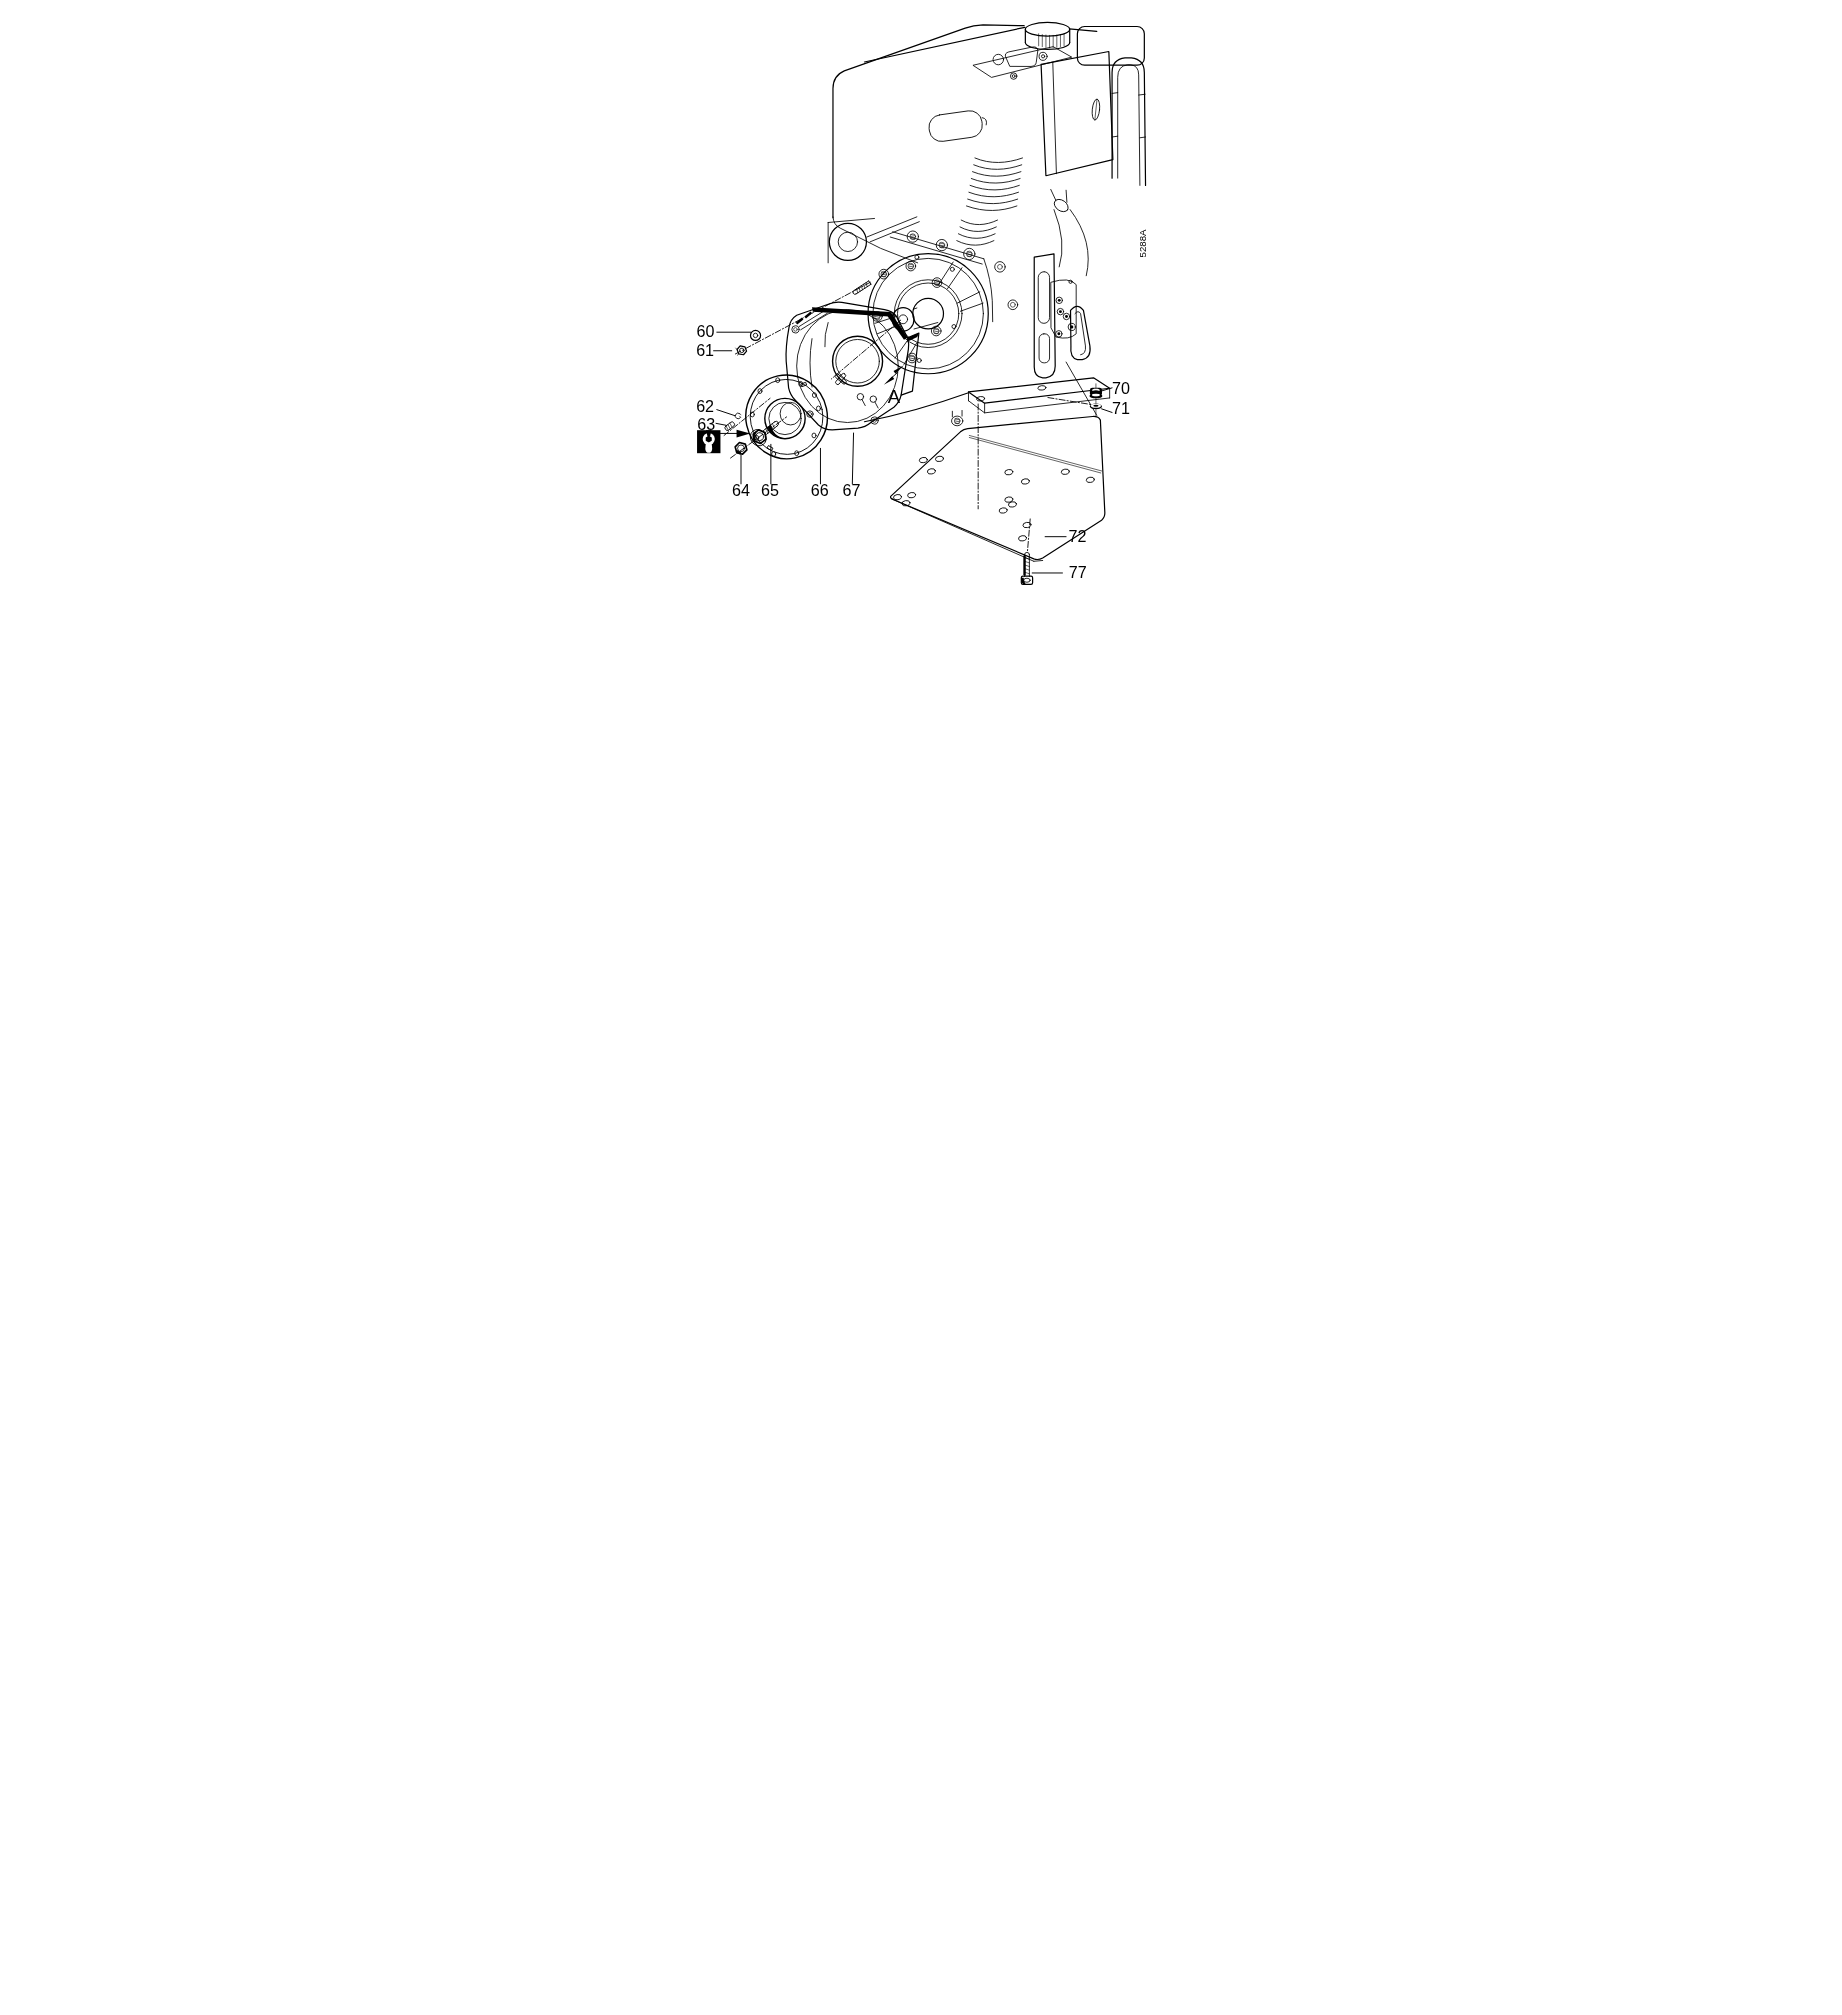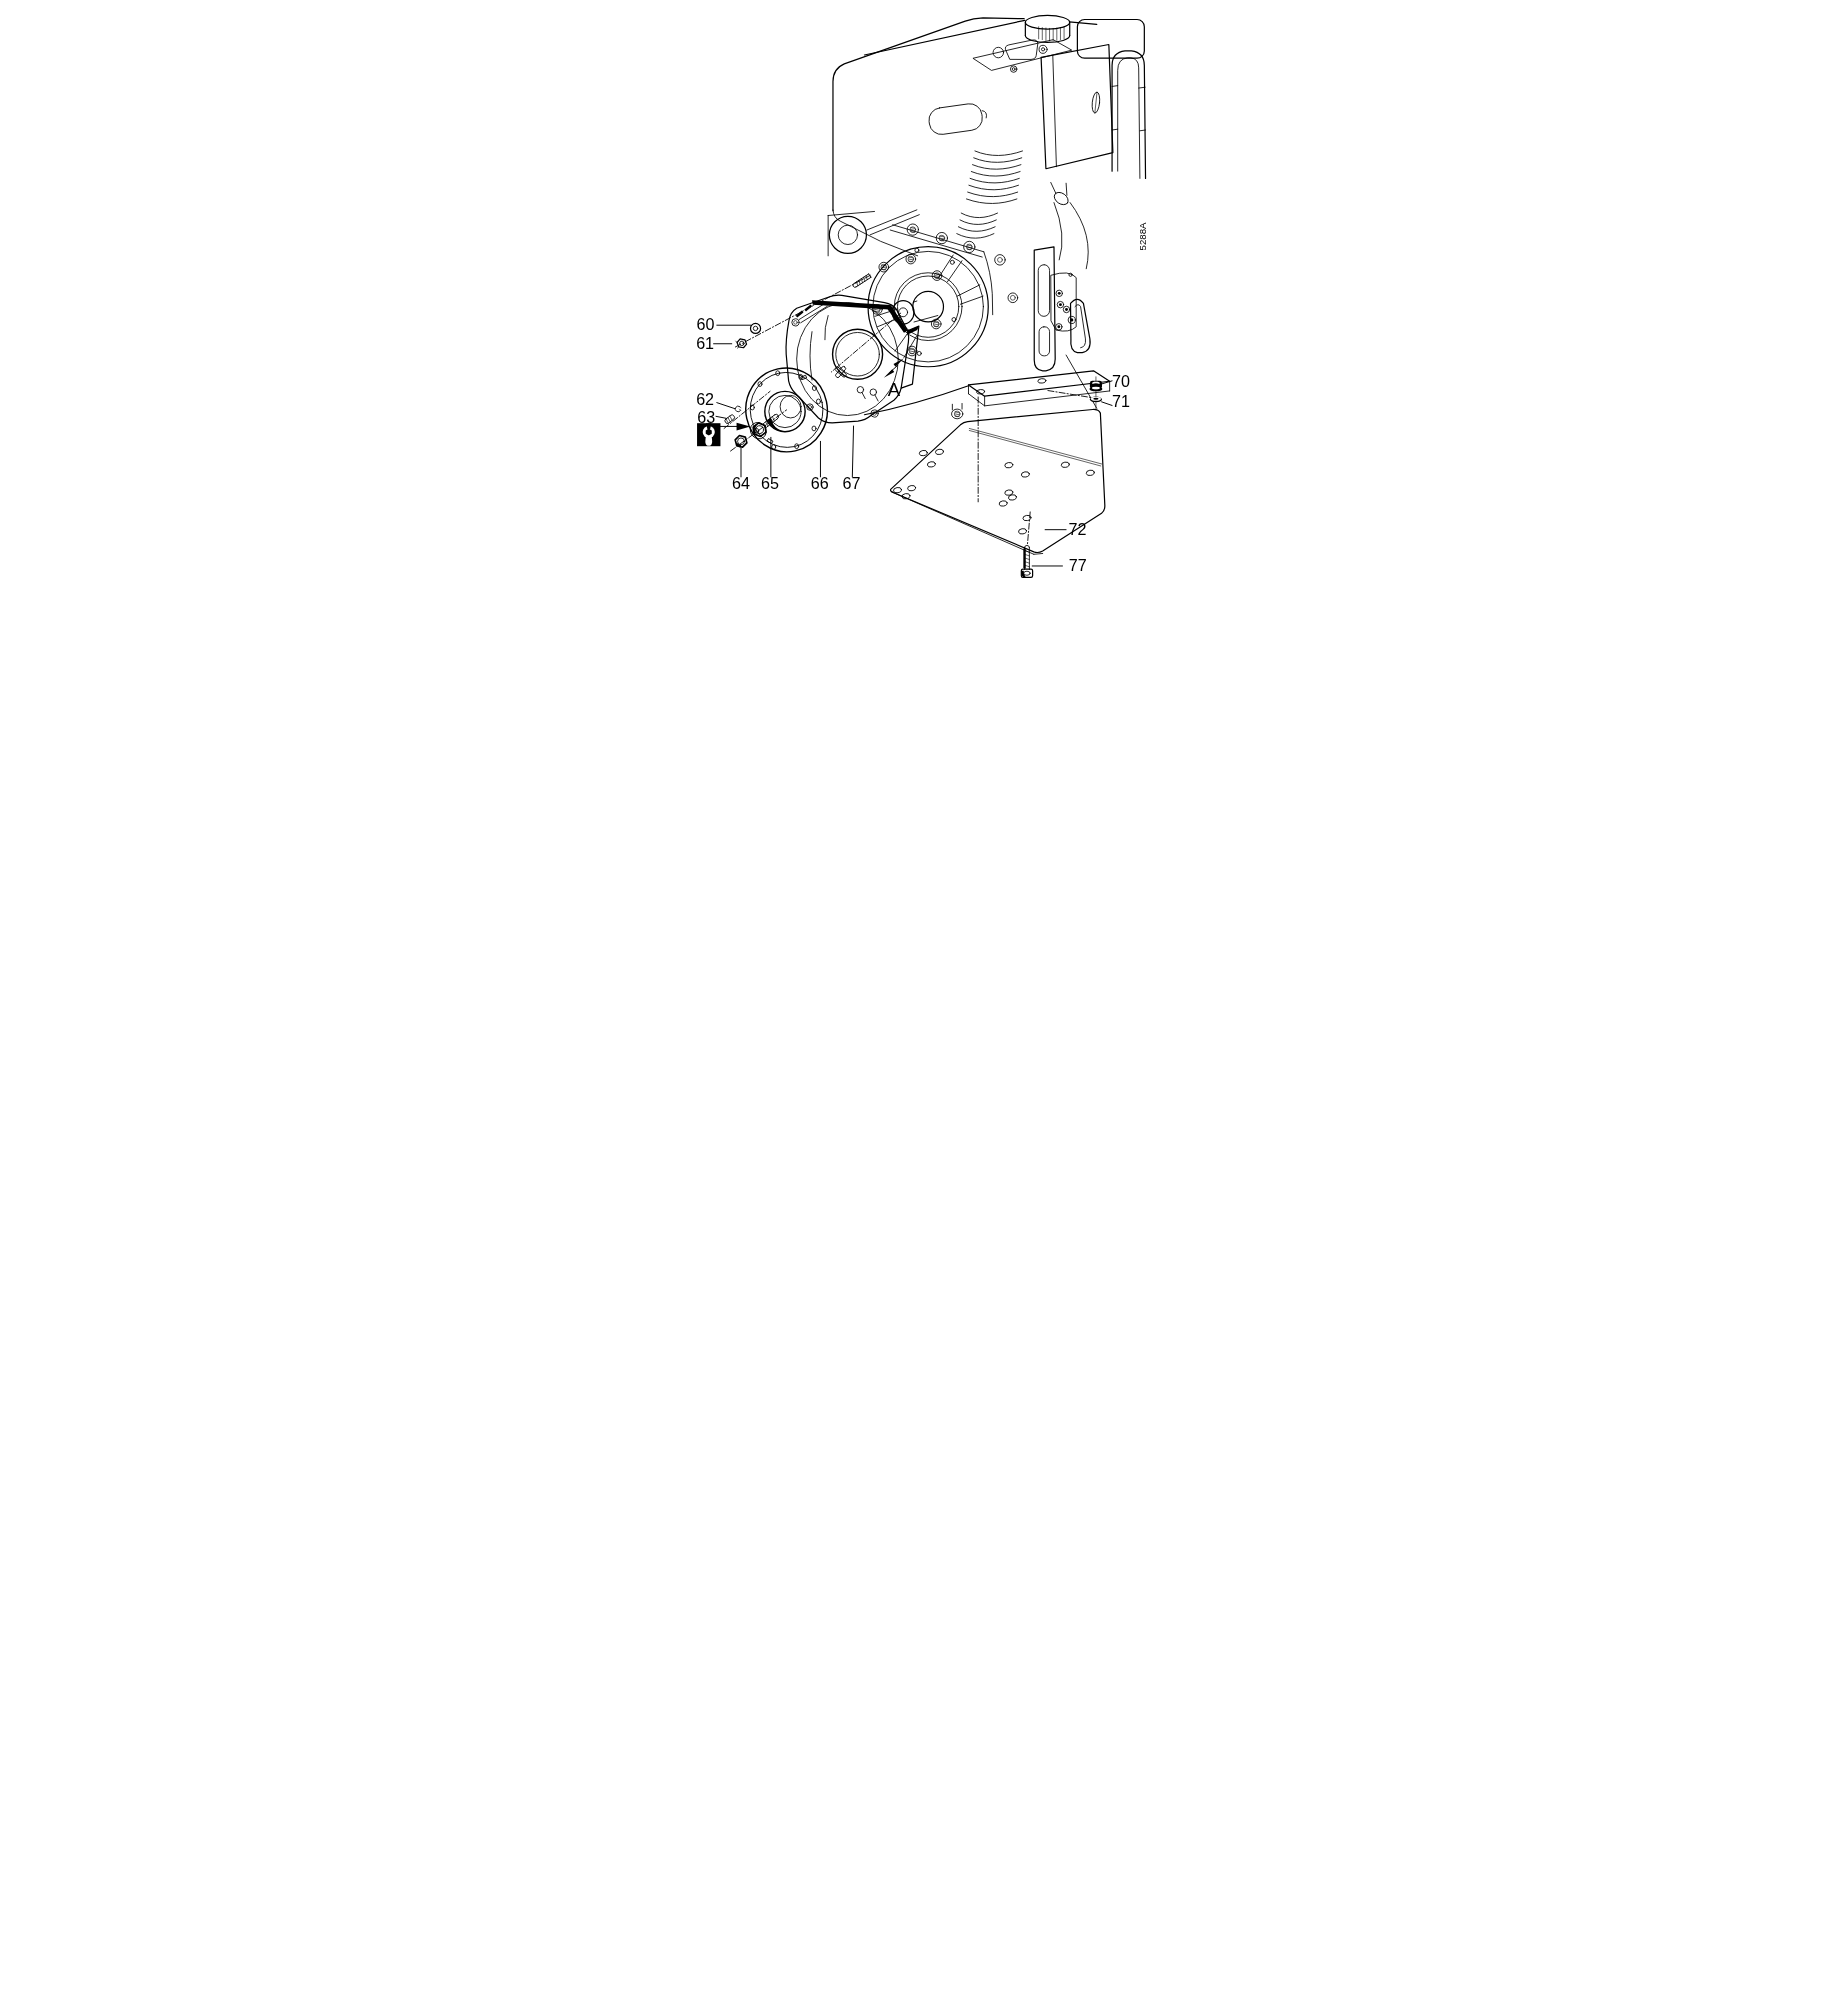--- a/index.html
+++ b/index.html
@@ -1,16 +1,16 @@
 <!DOCTYPE html>
 <html style="font-size:6.4px"><head>
 <meta charset="utf-8">
 <style>
   html,body{margin:0;padding:0;background:#ffffff;}
-  .page{max-width:461px;margin:9px auto;background:#ffffff;}
+  .page{max-width:461px;margin:16px auto;background:#ffffff;}
   svg{display:block;width:100%;height:auto;background:#ffffff;}
   
   .ln  {fill:none;stroke:#000;stroke-width:3;stroke-linecap:round;stroke-linejoin:round;}
   .ln2 {fill:none;stroke:#000;stroke-width:2.1;stroke-linecap:round;stroke-linejoin:round;}
   .ln1 {fill:none;stroke:#000;stroke-width:1.5;stroke-linecap:round;stroke-linejoin:round;}
   .lnh {fill:none;stroke:#000;stroke-width:4.2;stroke-linecap:round;stroke-linejoin:round;}
   .blk {fill:#000;stroke:none;}
   .wht {fill:#fff;stroke:none;}
   .axis{fill:none;stroke:#000;stroke-width:2.2;stroke-dasharray:15 5 3 5;stroke-linecap:round;}
   .leader{fill:none;stroke:#000;stroke-width:2.4;stroke-linecap:round;}

